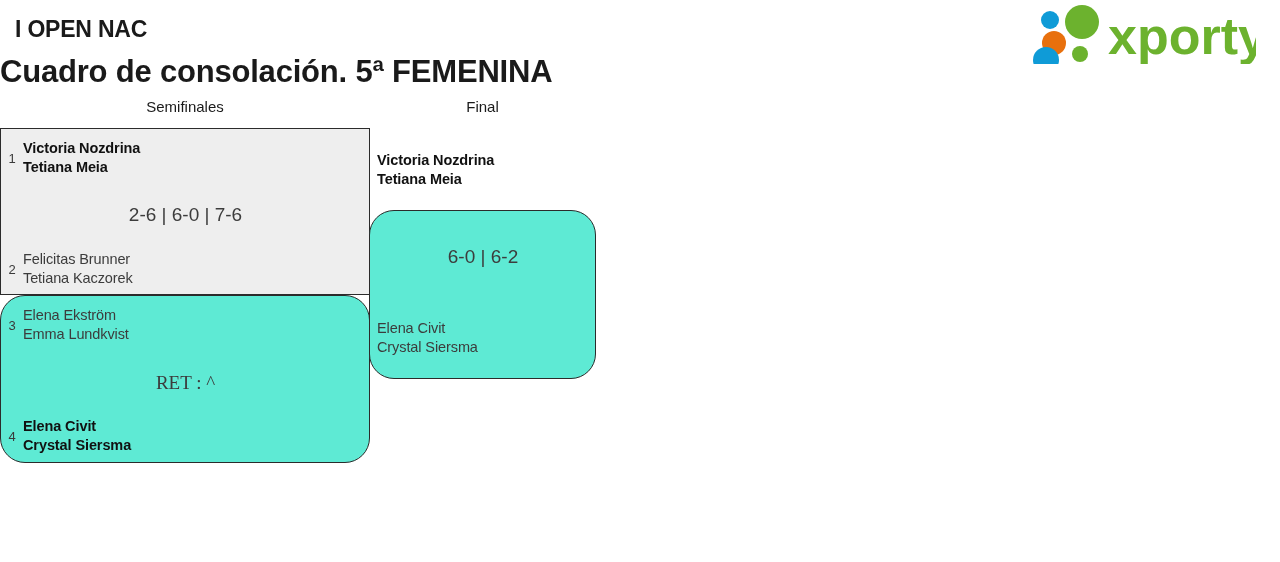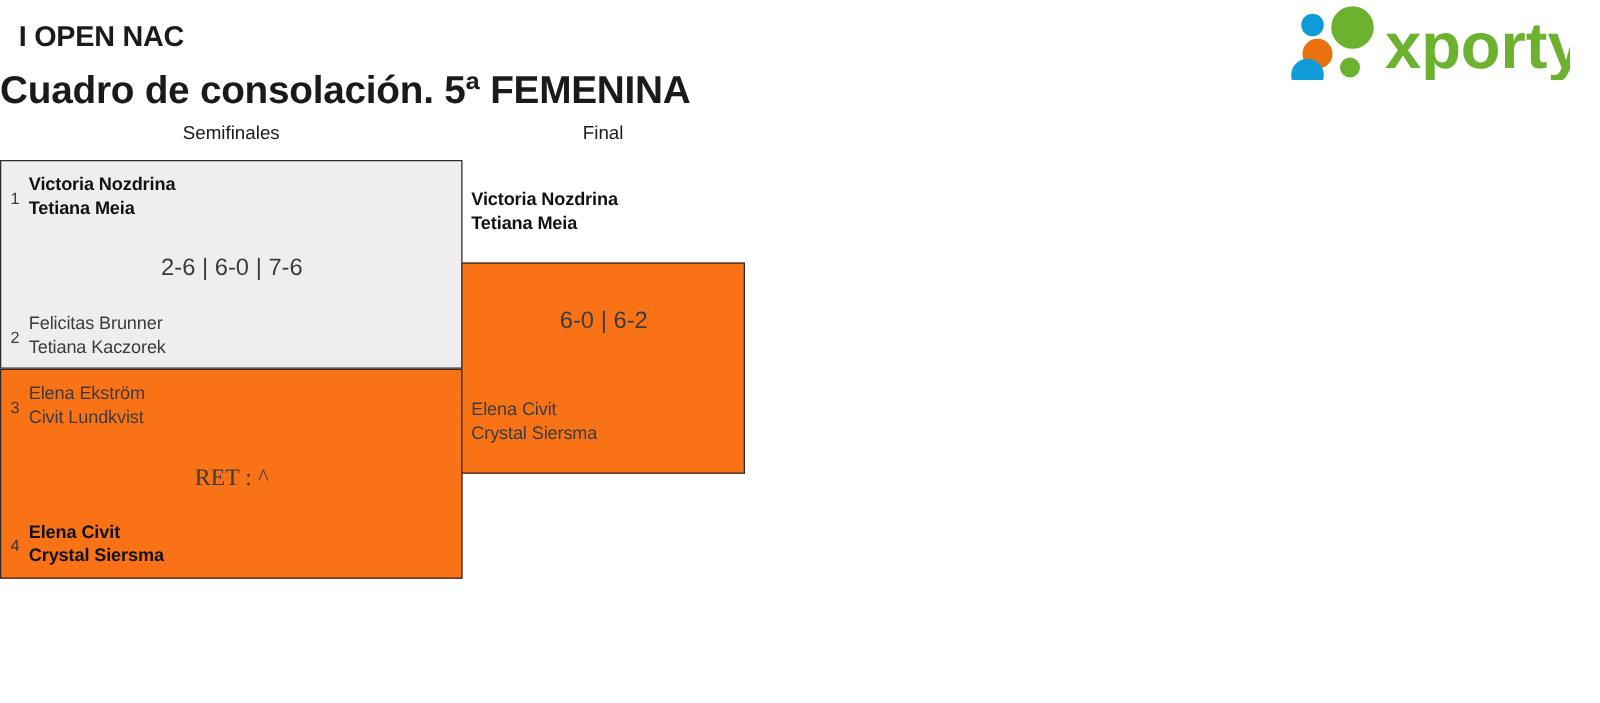--- a/index.html
+++ b/index.html
@@ -70,21 +70,21 @@
   #round-header-0 { left: 0px;   top: 97px; width: 370px; }
   #round-header-1 { left: 369px; top: 97px; width: 227px; }
 
   
   .match-box {
     position: absolute;
     border: 1px solid #2b2b2b;
     box-sizing: border-box;
   }
   .match-box.shaded { background: #eeeeee; }
-  .match-box.plain  { background: #f97316; }
+  .match-box.plain  { background: #5eead4; border-radius: 25px; }
 
   
   #match-sf1 { left: 0px;   top: 128px; width: 370px; height: 167px; }
   
   #match-sf2 { left: 0px;   top: 295px; width: 370px; height: 168px; }
   
   #match-final { left: 369px; top: 210px; width: 227px; height: 169px; }
 
   
   .team {
@@ -197,21 +197,21 @@
   </div>
 
 </div>
 
 <div class="match-box plain" id="match-sf2">
 
   <div class="team loser" id="team-sf2-a">
     <div class="seed">3</div>
     <div class="names">
       <span class="pname">Elena Ekström</span>
-      <span class="pname">Civit Lundkvist</span>
+      <span class="pname">Emma Lundkvist</span>
     </div>
   </div>
 
   <div class="score" id="score-sf2">RET : ^</div>
 
   <div class="team winner" id="team-sf2-b">
     <div class="seed">4</div>
     <div class="names">
       <span class="pname">Elena Civit</span>
       <span class="pname">Crystal Siersma</span>

